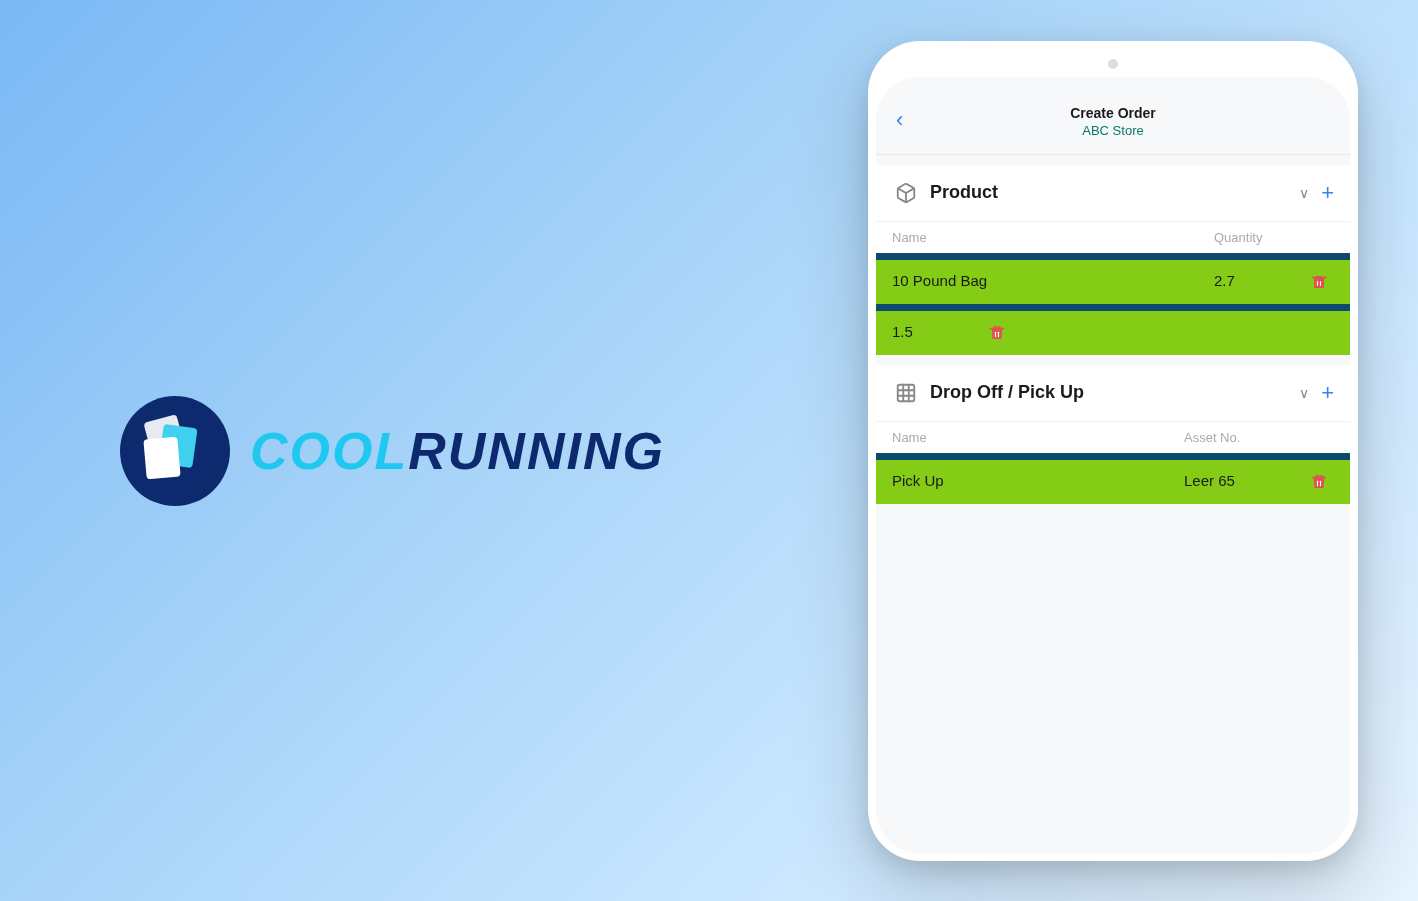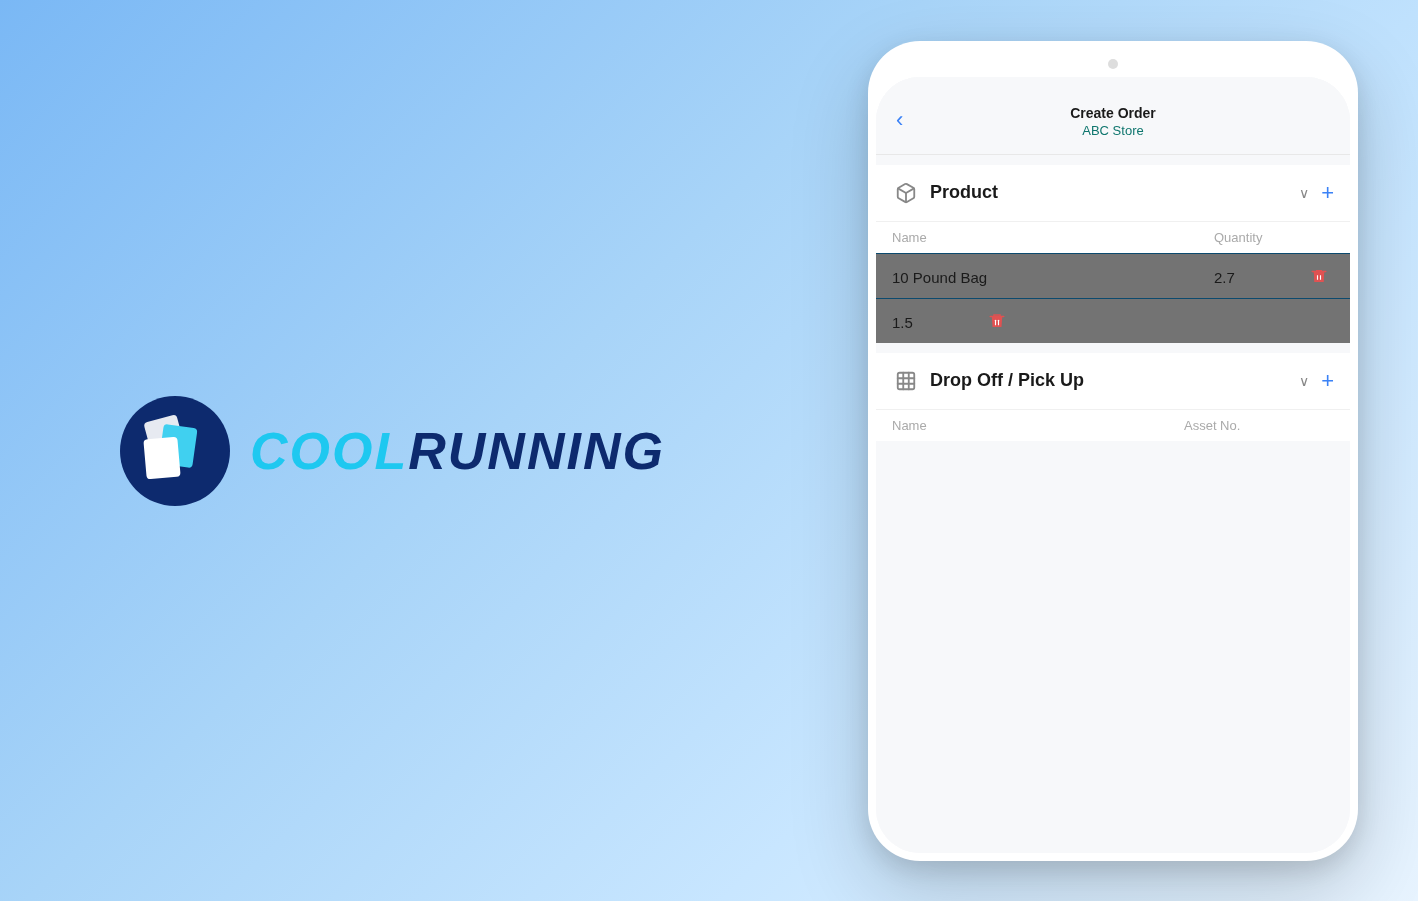--- a/index.html
+++ b/index.html
@@ -277,24 +277,24 @@
       font-size: 13px;
       color: #aaa;
     }
 
     .col-action {
       width: 30px;
     }
 
     .table-row {
       display: flex;
-      align-items: flex-end;
+      align-items: flex-start;
       padding: 12px 16px;
-      border-top: 1px solid #0c4a6e;
-      background: #737373;
+      border-top: 7px solid #0c4a6e;
+      background: #84cc16;
     }
 
     .row-name {
       flex: 1;
       font-size: 15px;
       color: #1a1a1a;
       font-weight: 400;
     }
 
     .row-qty {
@@ -423,18 +423,31 @@
             <span class="section-chevron">∨</span>
             <span class="section-add">+</span>
           </div>
 
           <div class="table-header">
             <span class="col-name">Name</span>
             <span class="col-asset">Asset No.</span>
             <span class="col-action"></span>
           </div>
 
+          <div class="table-row">
+            <span class="row-name">Pick Up</span>
+            <span class="col-asset" style="color:#1a1a1a; font-size:15px;">Leer 65</span>
+            <div class="delete-btn">
+              <svg width="18" height="20" viewBox="0 0 24 24" fill="none">
+                <path d="M3 6h18" stroke="#e05252" stroke-width="2" stroke-linecap="round"></path>
+                <path d="M8 6V4h8v2" stroke="#e05252" stroke-width="2" stroke-linecap="round"></path>
+                <path d="M5 6l1 14h12l1-14H5z" fill="#e05252"></path>
+                <line x1="10" y1="11" x2="10" y2="17" stroke="white" stroke-width="1.5" stroke-linecap="round"></line>
+                <line x1="14" y1="11" x2="14" y2="17" stroke="white" stroke-width="1.5" stroke-linecap="round"></line>
+              </svg>
+            </div>
+          </div>
         </div>
 
       </div>
     </div>
   </div>
 </div>
 
 </body></html>

